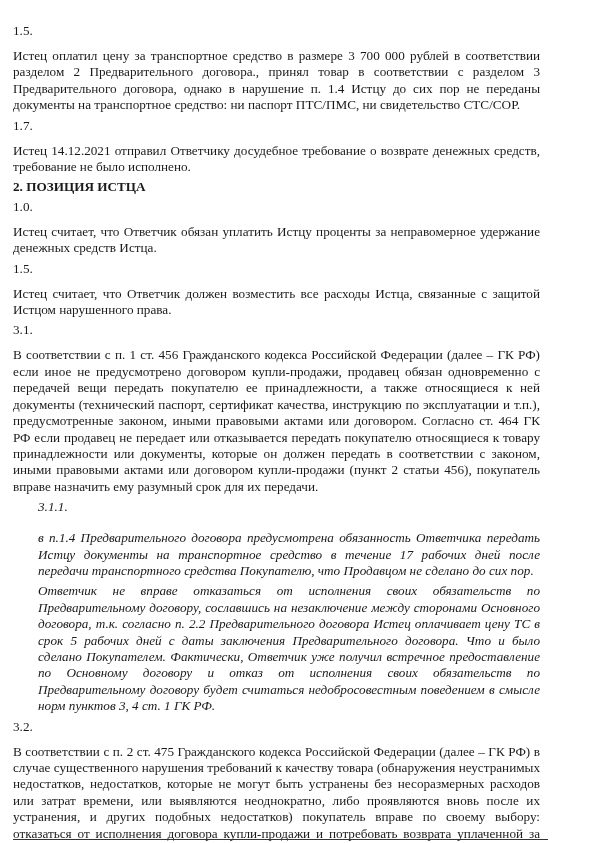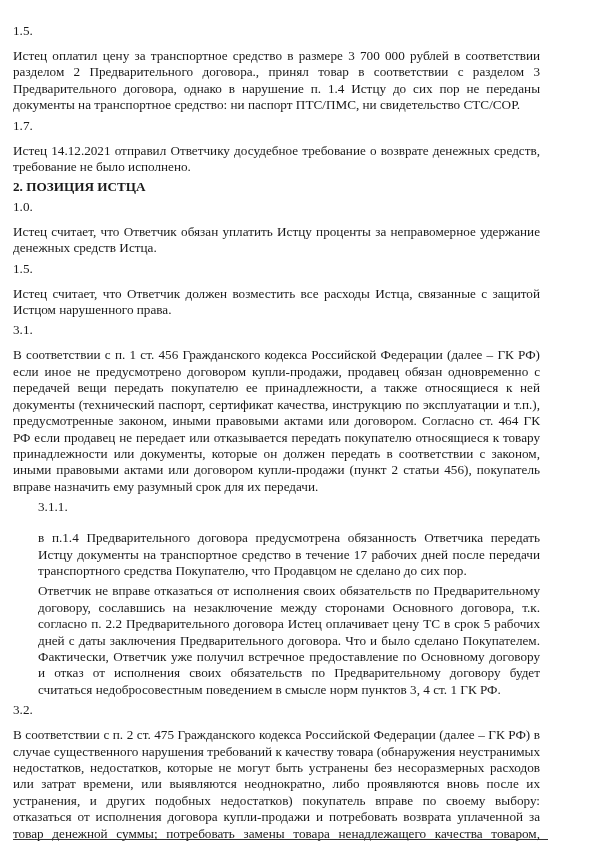--- a/index.html
+++ b/index.html
@@ -5,21 +5,21 @@
   html, body { margin: 0; padding: 0; background: #ffffff; }
   body {
     width: 605px; height: 843px; overflow: hidden; position: relative;
     font-family: "Liberation Serif", "DejaVu Serif", serif;
     font-size: 13.2px; line-height: 16.4px; color: #1a1a1a;
   }
   #doc { position: absolute; left: 13px; top: 23px; width: 527px; }
   .item { display: flex; text-align: justify; margin-bottom: 4px; flex-direction: column; }
   .item .num { flex: 0 0 25px; white-space: nowrap; }
   .item .txt { flex: 1 1 auto; }
-  .item.sub { margin-left: 25px; }
+  .item.sub { margin-left: 25px; font-style: italic; }
   .item.sub .num { flex: 0 0 31px; }
   .heading { font-weight: bold; margin: 0 0 3px 0; }
   .last-line-left .txt { text-align-last: left; }
   .rule { position: absolute; left: 13px; top: 839px; width: 535px; height: 1px; background: #333; }
 </style>
 </head>
 <body>
 
 <div id="doc">
 

